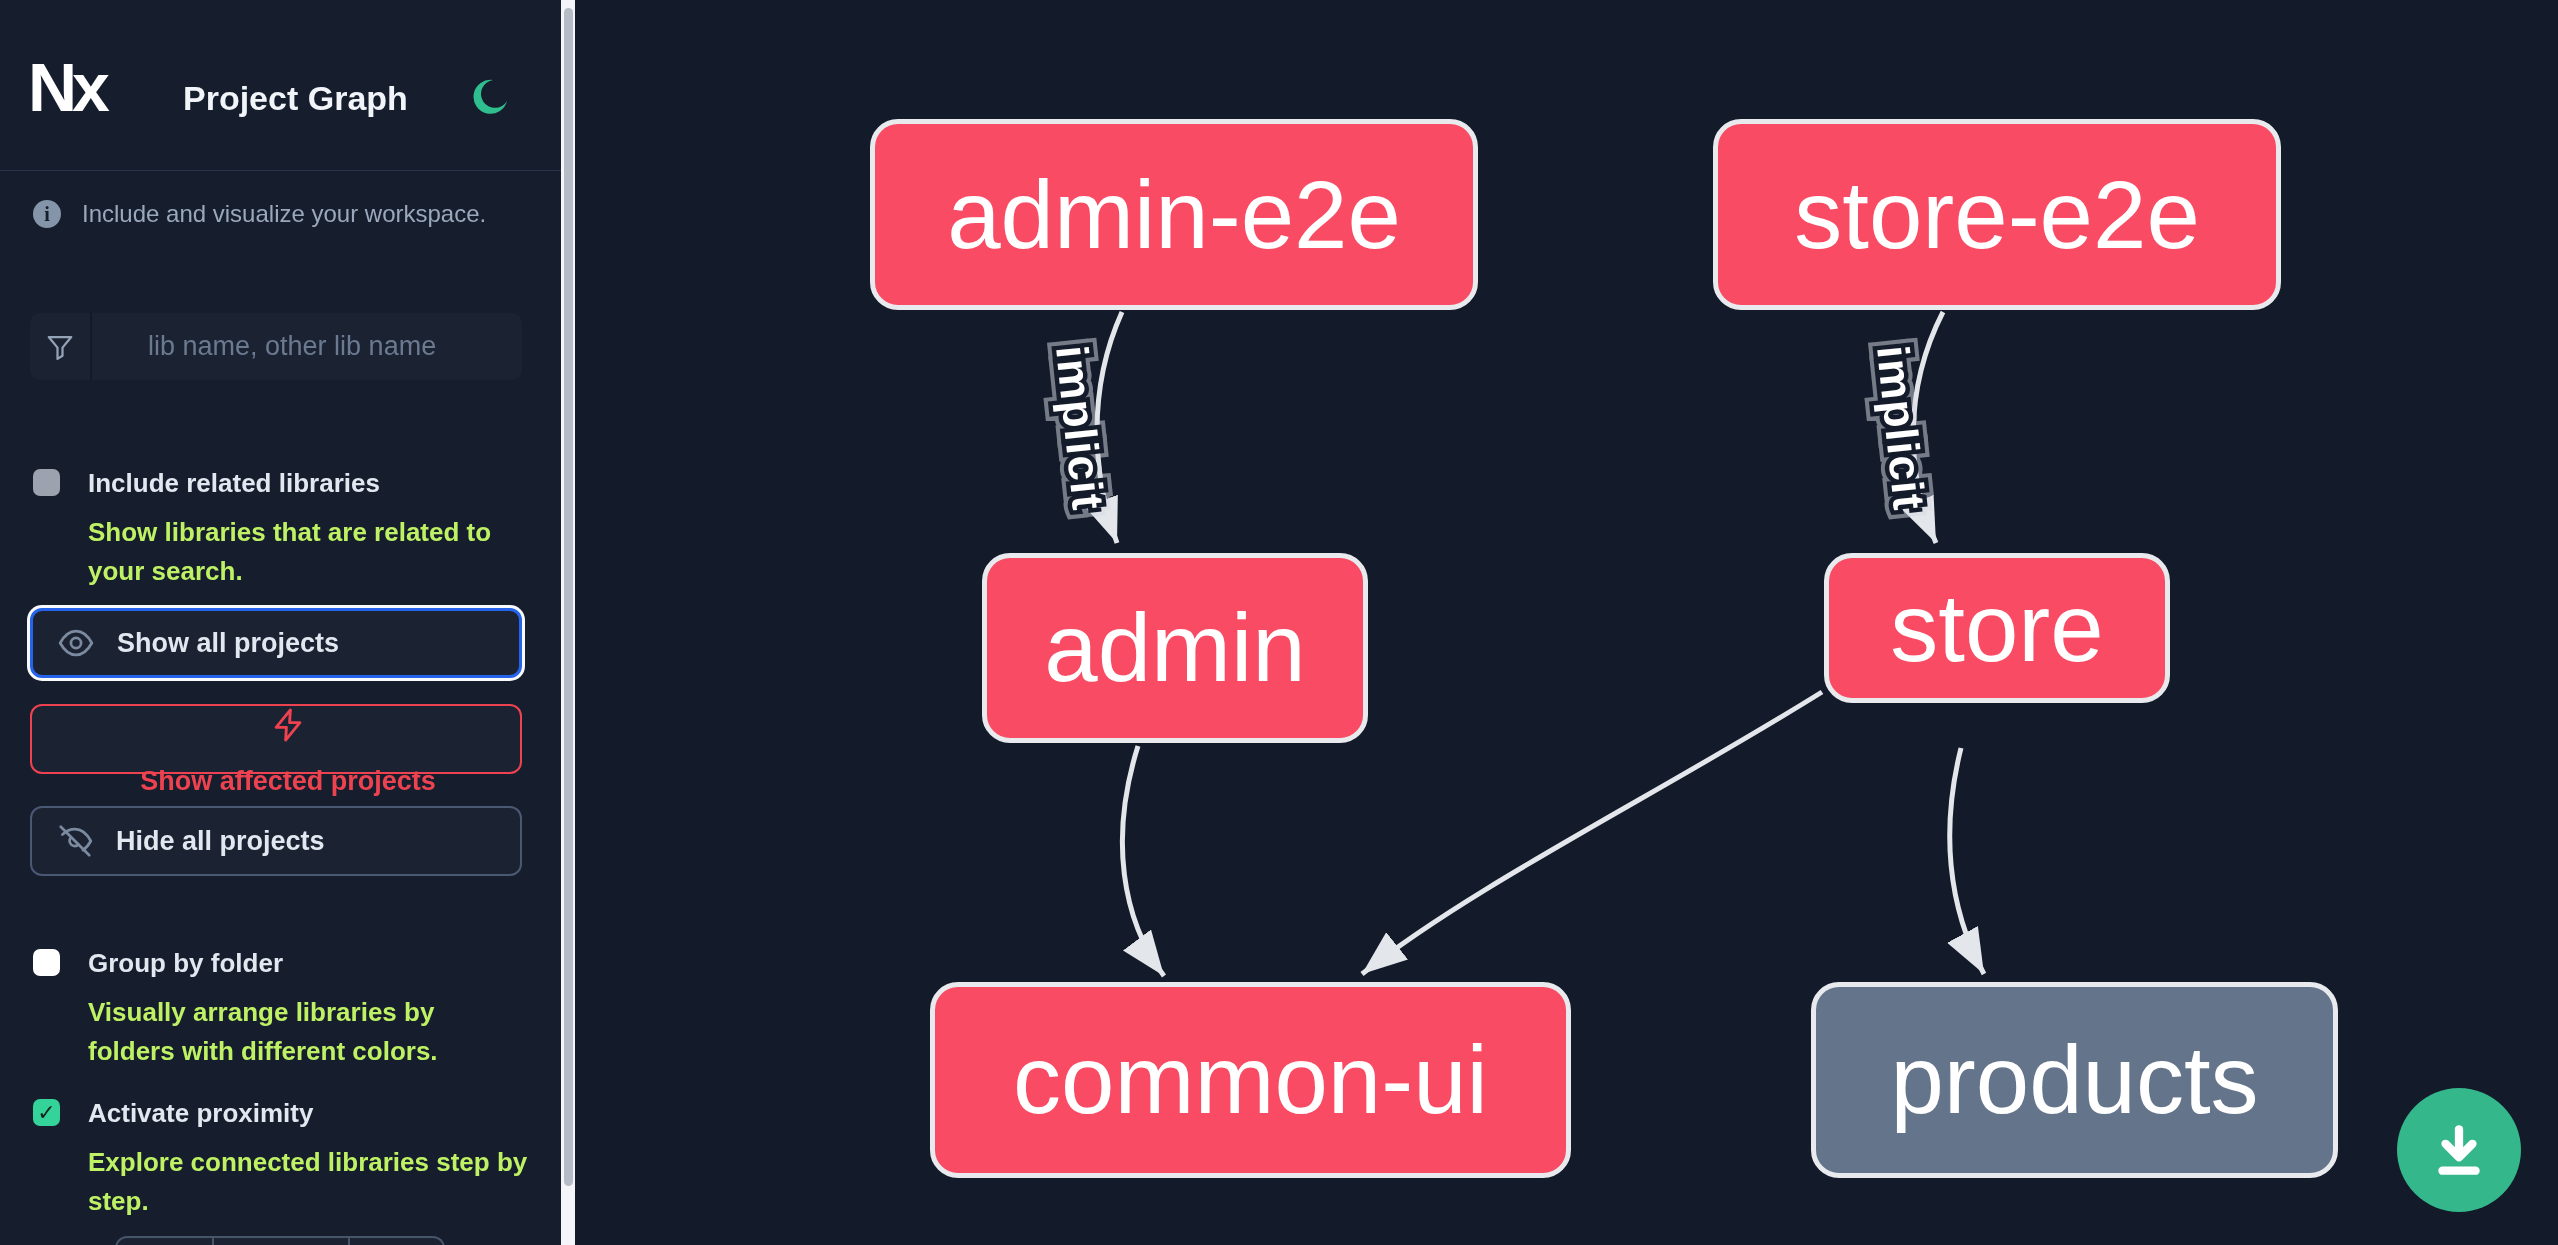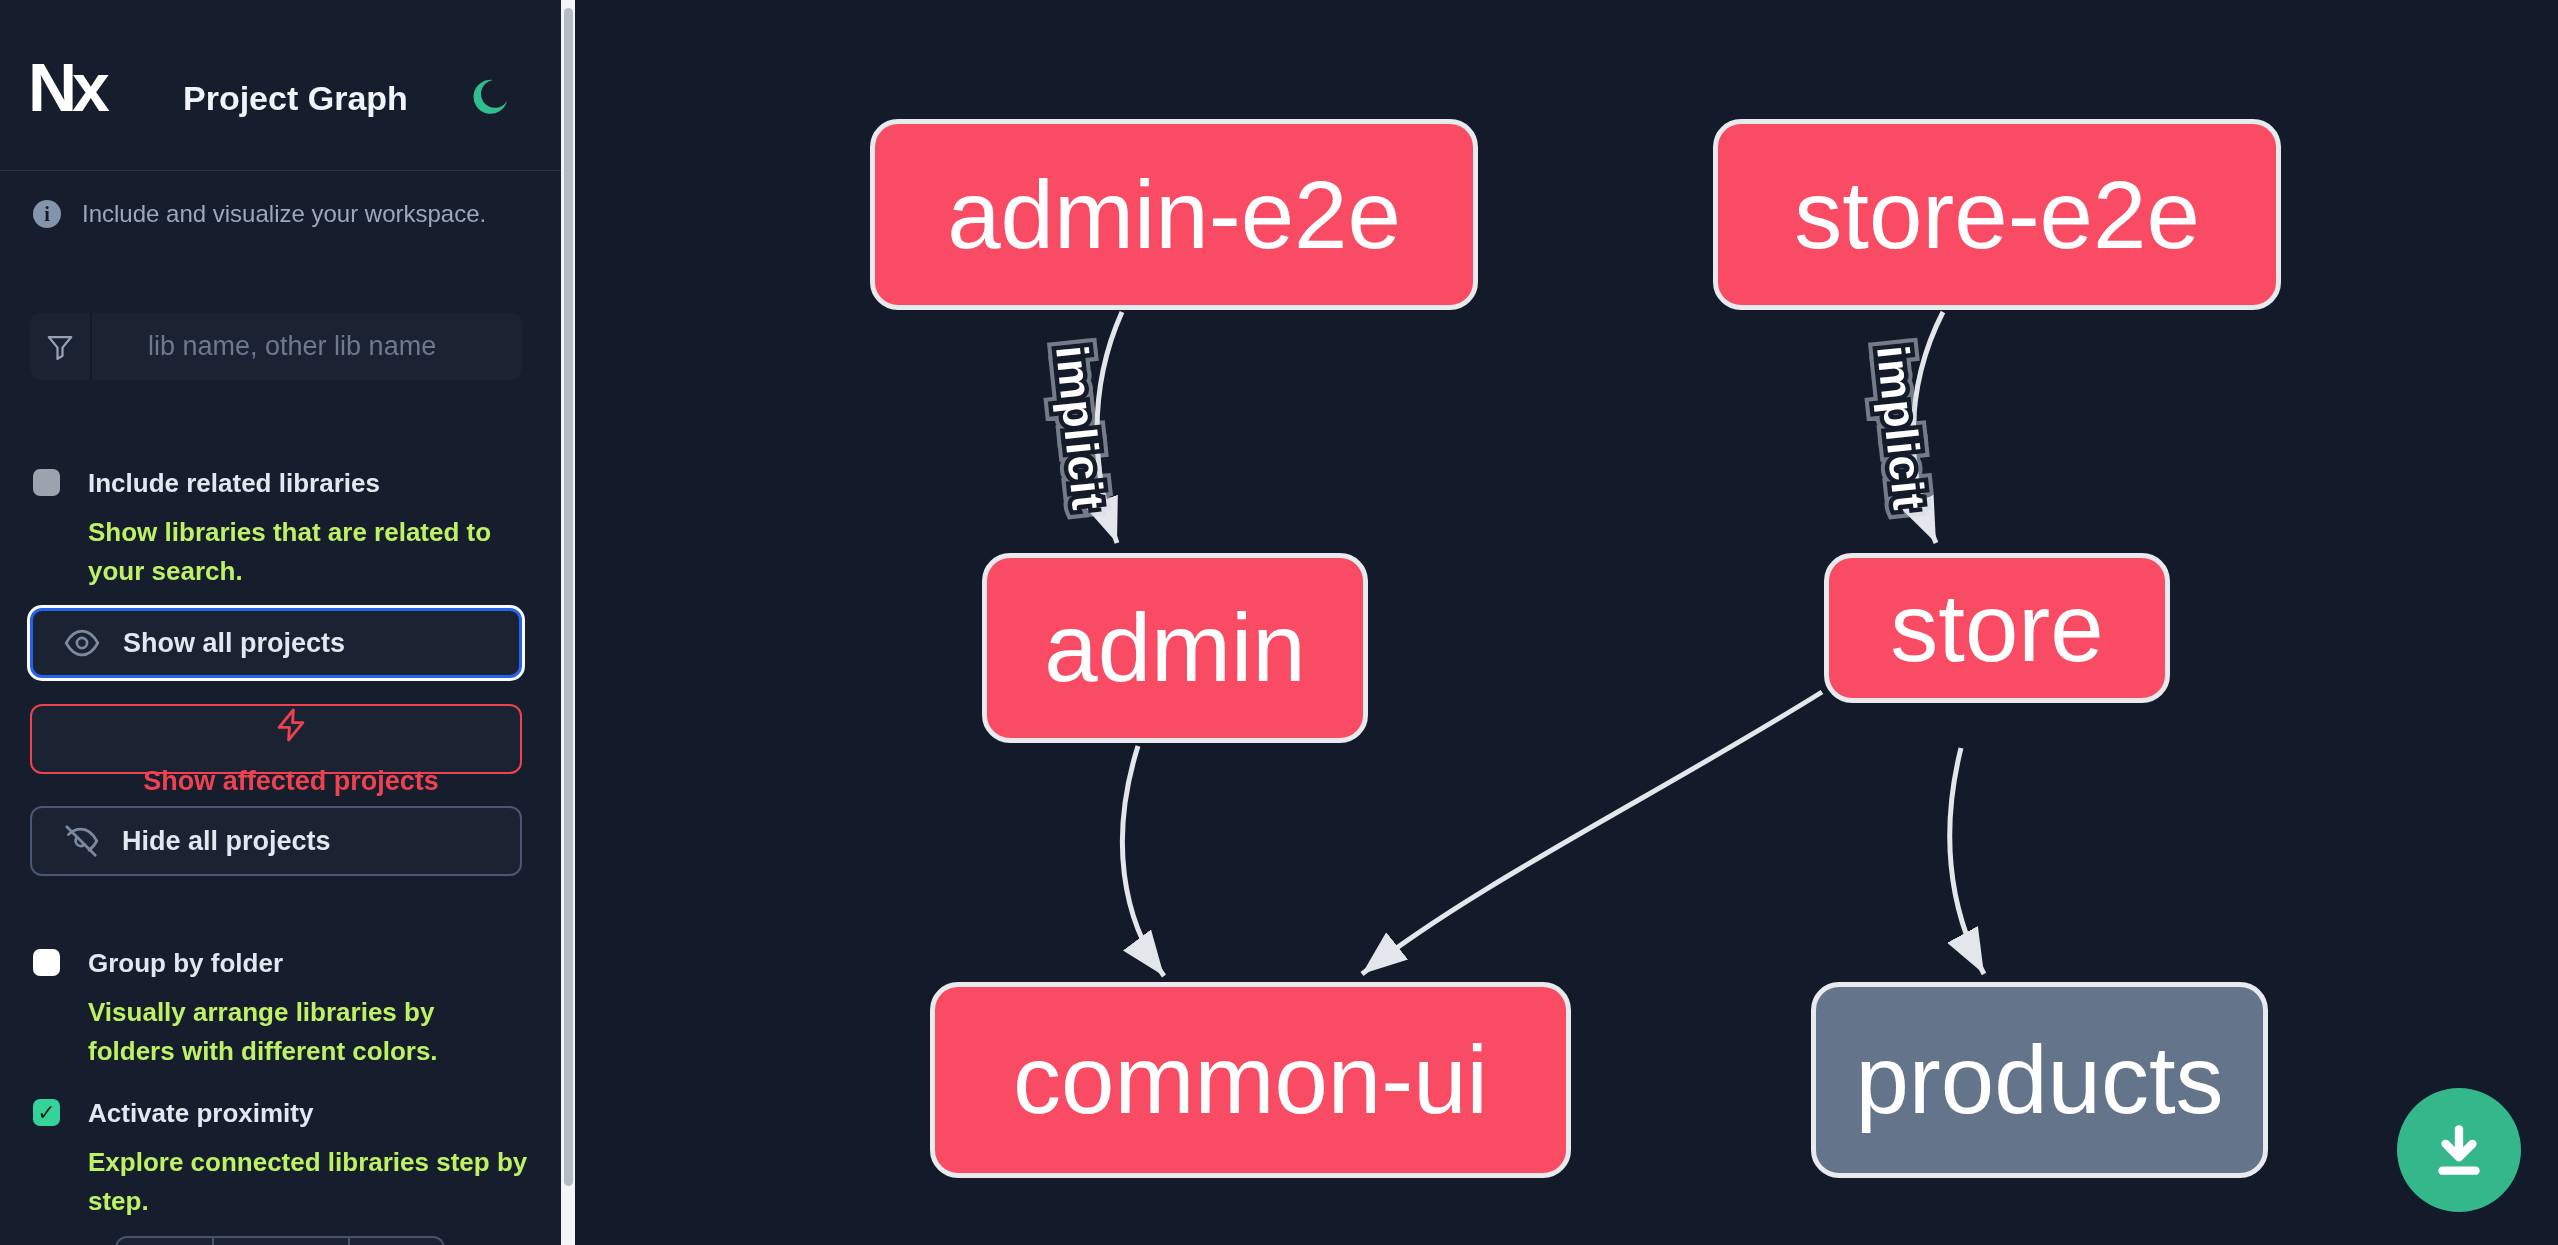--- a/index.html
+++ b/index.html
@@ -18,21 +18,21 @@
     background:#f94b63; border:5px solid #e8eaee; border-radius:28px;
     color:#fff; font-size:96px; font-weight:400; cursor:pointer;
     white-space:nowrap;
   }
   .node.muted { background:#64748b; }
   #node-admin-e2e { left:870px;  top:119px; width:608px; height:191px; }
   #node-store-e2e { left:1713px; top:119px; width:568px; height:191px; }
   #node-admin     { left:982px;  top:553px; width:386px; height:190px; }
   #node-store     { left:1824px; top:553px; width:346px; height:150px; }
   #node-common-ui { left:930px;  top:982px; width:641px; height:196px; }
-  #node-products  { left:1811px; top:982px; width:457px; height:196px; }
+  #node-products  { left:1811px; top:982px; width:527px; height:196px; }
   .edge-path { stroke:#e3e6ea; stroke-width:5; fill:none; }
   .edge-halo { font-size:45px; font-weight:700; fill:#d8dde5; stroke:#d8dde5; stroke-width:17px;
                opacity:.5; text-anchor:middle; dominant-baseline:central; letter-spacing:1px; }
   .edge-label { font-size:45px; font-weight:700; fill:#ffffff; stroke:#141b2a; stroke-width:9px;
                 paint-order:stroke; text-anchor:middle; dominant-baseline:central; letter-spacing:1px; }
   
   .fab {
     position:absolute; left:2397px; top:1088px; width:124px; height:124px;
     border-radius:50%; background:#34b78b; border:none; z-index:4;
     display:flex; align-items:center; justify-content:center; cursor:pointer;
@@ -71,21 +71,21 @@
   .toggle.disabled .box { background:#9ca3af; }
   .toggle.checked .box { background:#34d399; }
   .toggle .lab { display:block; margin-left:55px; font-size:26px; font-weight:700; color:#e2e8f0; }
   .toggle .desc { display:block; margin-left:55px; margin-top:14px; width:440px;
                   font-size:26px; line-height:39px; color:#bef264;font-weight:bold; }
   #toggle-related   { top:428px;margin-top:40px; }
   #toggle-folder    { top:948px; }
   #toggle-proximity { top:1098px; }
 
   .side-btn { position:absolute; left:30px; width:492px; height:70px;
-              display:flex; align-items:center; gap:22px; padding-left:30px;
+              display:flex; align-items:center; gap:22px; padding-left:24px;
               background:#1b2333; border:2px solid #4a5874; border-radius:12px;
               font-family:"Liberation Sans","DejaVu Sans",sans-serif;
               font-size:27px; font-weight:700; color:#e2e8f0; cursor:pointer; }
   #btn-show-all { top:608px; border:3px solid #2563eb; box-shadow:0 0 0 3px #f8fafc; }
   #btn-affected { top:704px; border:2px solid #ee4250; color:#ee4250;flex-direction:column; }
   #btn-hide-all { top:806px; }
 
   .stepper { position:absolute; left:115px; top:1236px; width:330px; height:14px;
              background:#1b2333; border:2px solid #475569; border-bottom:none;
              border-radius:12px 12px 0 0; }

